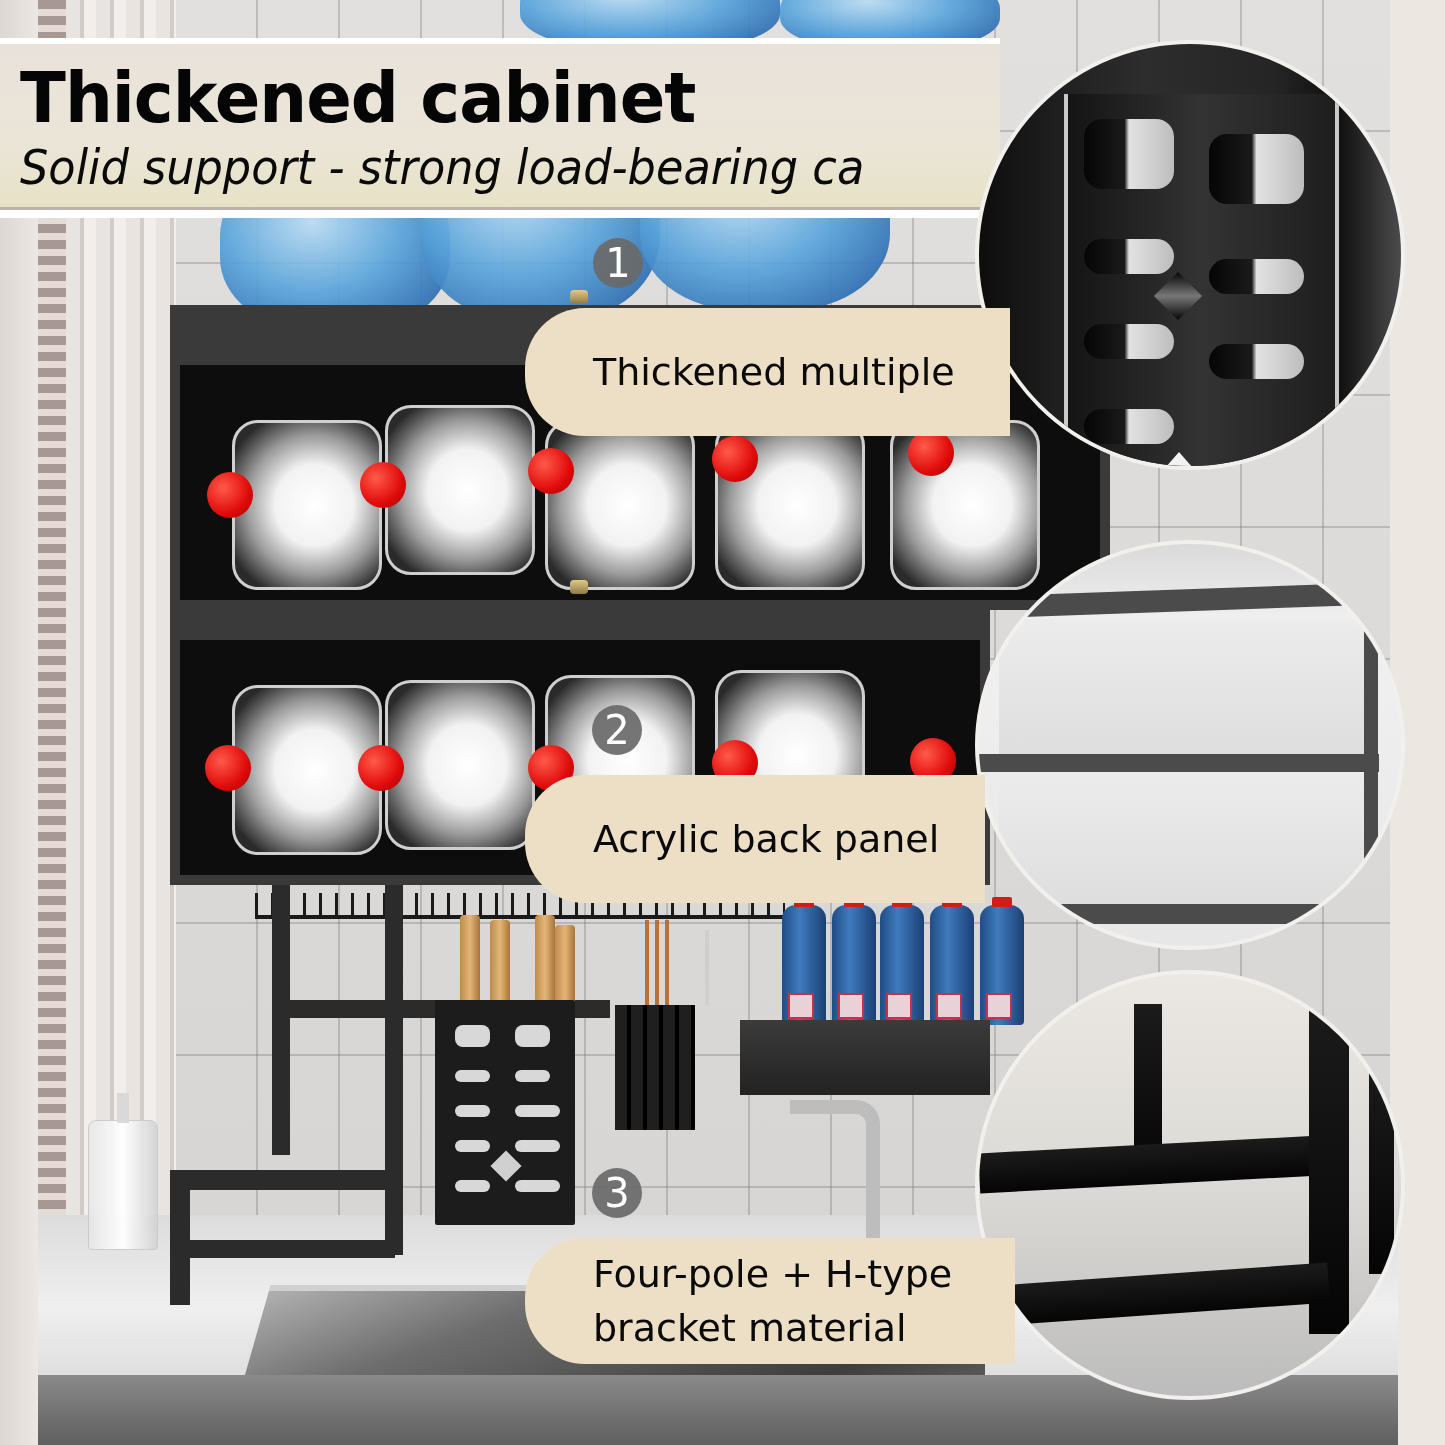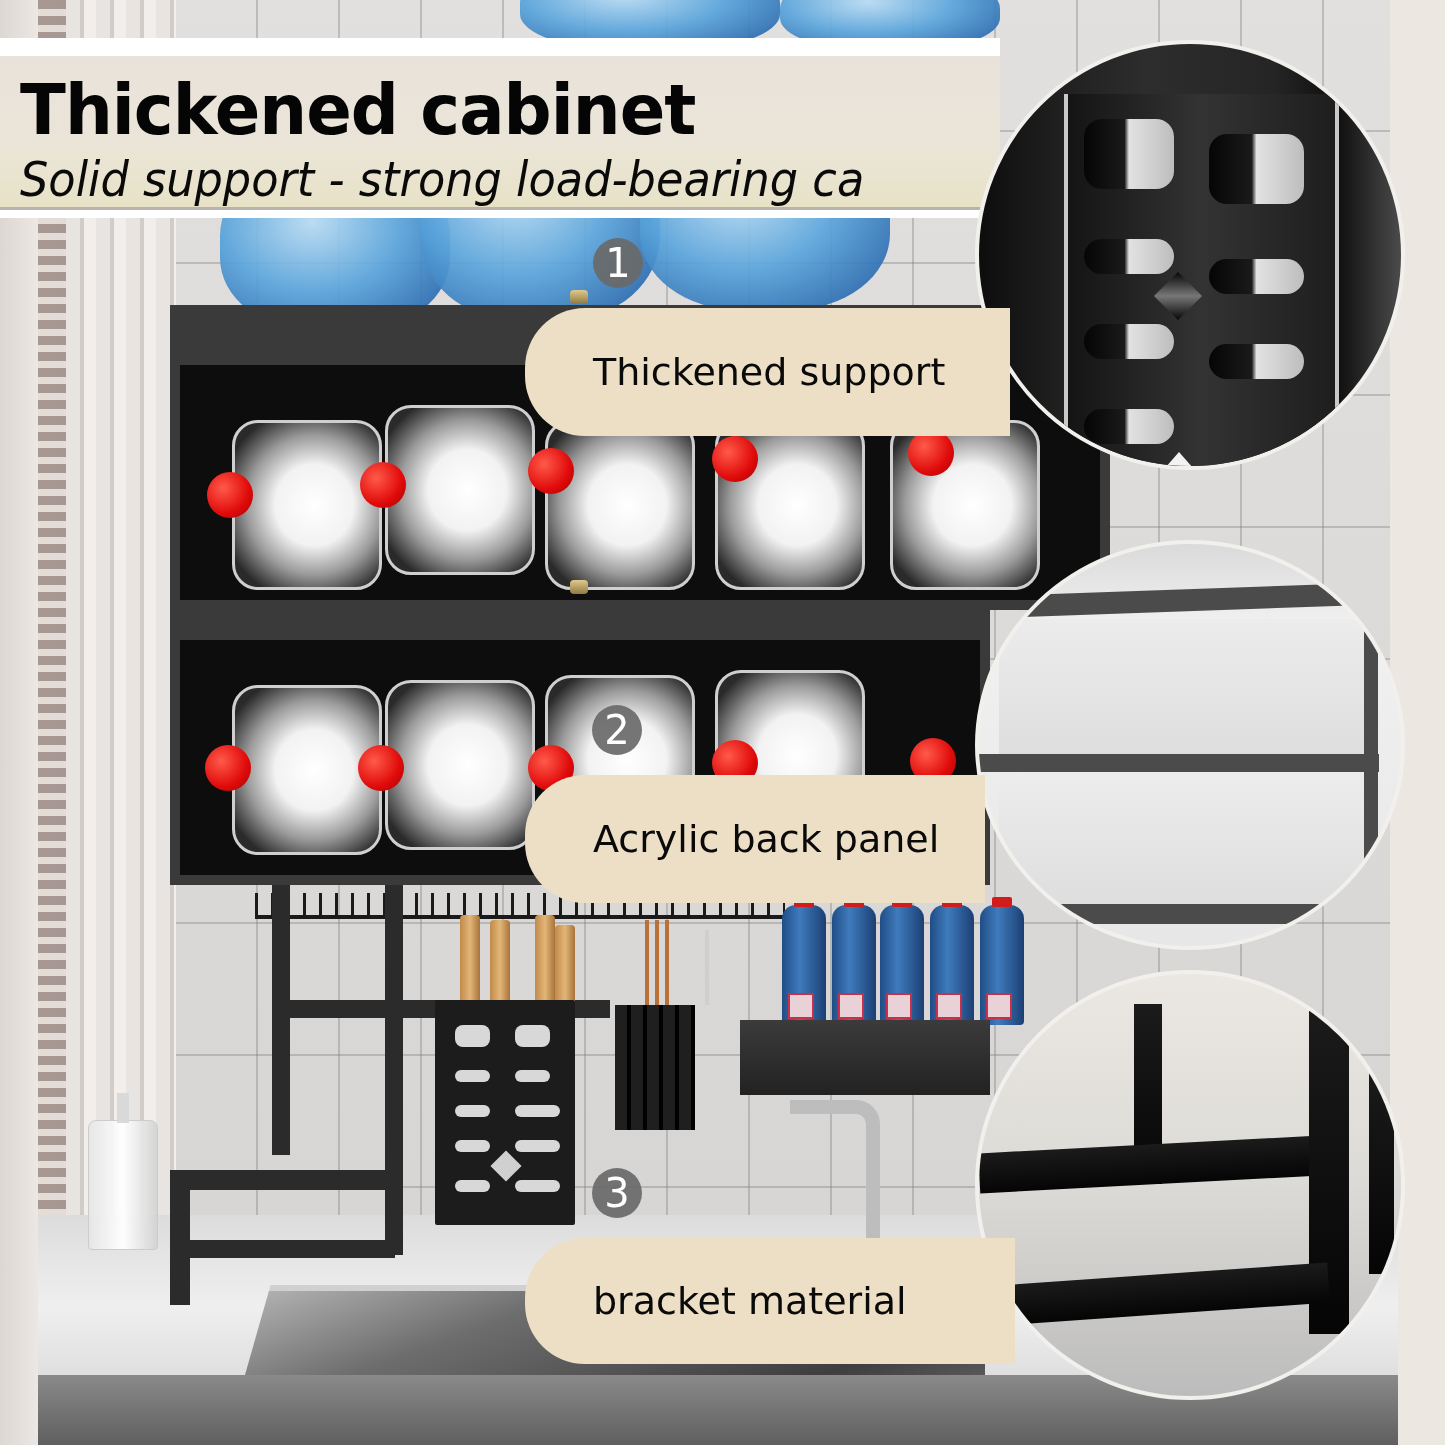--- a/index.html
+++ b/index.html
@@ -57,21 +57,21 @@
     background-image: repeating-linear-gradient(90deg, transparent 0 12px, #000 12px 16px); }
   .water-shelf { position: absolute; background: linear-gradient(180deg, #3b3b3b, #222); }
   .water-bottle { position: absolute; width: 44px; height: 120px; border-radius: 14px 14px 4px 4px;
     background: linear-gradient(90deg, #1f4d86, #3f7bbd 40%, #1c3f73); }
   .water-bottle::before { content: ""; position: absolute; left: 12px; top: -8px; width: 20px; height: 10px; background: #d21b1b; border-radius: 2px; }
   .water-label { position: absolute; left: 6px; bottom: 6px; width: 26px; height: 26px; background: #e9d2d7; border: 2px solid #c5304b; }
   .faucet { position: absolute; border: 14px solid #bdbdbd; border-bottom: none; border-left: none; border-radius: 0 24px 0 0; }
 
   
   .banner { position: absolute; left: 0; top: 38px; width: 1000px; height: 180px;
-    background: #ffffff; padding: 18px 0 8px 0; }
+    background: #ffffff; padding: 6px 0 8px 0; }
   .banner-inner { width: 100%; height: 100%; background: linear-gradient(180deg, #e8e2da 0%, #ebe5d8 60%, #e7e2c6 100%);
     border-bottom: 3px solid #b8b4ad; padding: 14px 0 0 20px; }
   .banner-title { font-family: "DejaVu Sans", sans-serif; font-weight: bold; font-size: 70px; line-height: 80px;
     color: #050505; letter-spacing: -1px; transform: scaleX(0.96); transform-origin: left; white-space: nowrap; }
   .banner-sub { font-family: "DejaVu Sans", sans-serif; font-style: italic; font-size: 48px; line-height: 58px;
     color: #0a0a0a; white-space: nowrap; overflow: hidden; width: 970px; transform: scaleX(0.93); transform-origin: left; }
 
   
   .badge { position: absolute; width: 50px; height: 50px; border-radius: 50%;
     background: rgba(105,105,105,.92); color: #fff; font-family: "DejaVu Sans", sans-serif; font-size: 40px;
@@ -233,20 +233,21 @@
   <div class="beam" style="left:330px; top:30px; width:40px; height:330px;"></div>
   <div class="beam" style="left:20px; top:300px; width:330px; height:40px; transform:rotate(-4deg);"></div>
   <div class="beam" style="left:390px; top:90px; width:25px; height:210px;"></div>
 </div>
 
 <div class="badge" style="left:593px; top:238px;">1</div>
 <div class="badge" style="left:592px; top:705px;">2</div>
 <div class="badge" style="left:592px; top:1168px;">3</div>
 
 <div class="callout" style="left:525px; top:308px; width:485px; height:128px;">
-  <span class="callout-text">Thickened support</span>
+  <span class="callout-text">Thickened multiple</span>
 </div>
 <div class="callout" style="left:525px; top:775px; width:460px; height:128px;">
   <span class="callout-text">Acrylic back panel</span>
 </div>
 <div class="callout" style="left:525px; top:1238px; width:490px; height:126px; flex-direction:column; align-items:flex-start; justify-content:center;">
+  <span class="callout-text">Four-pole + H-type</span>
   <span class="callout-text">bracket material</span>
 </div>
 
 </body></html>

